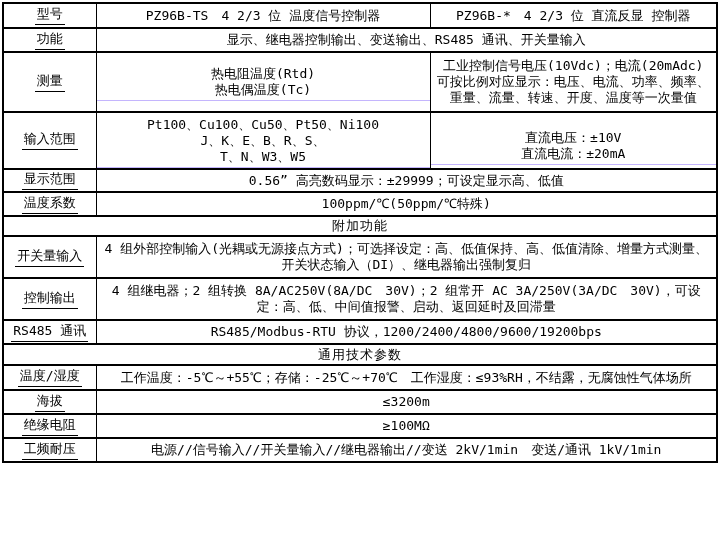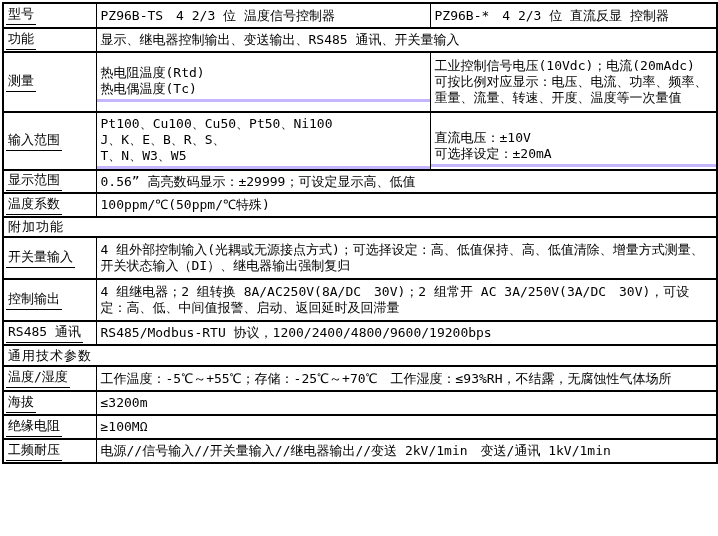--- a/index.html
+++ b/index.html
@@ -24,21 +24,21 @@
     margin: 1px;
   }
   col.c-label { width: 93px; }
   col.c-mid   { width: 334px; }
   col.c-right { width: 287px; }
   td {
     border-left: 1px solid #000;
     border-right: 1px solid #000;
     border-top: 2px solid #000;
     border-bottom: 2px solid #000;
-    text-align: left;
+    text-align: center;
     vertical-align: middle;
     font-size: 13px;
     line-height: 16px;
     padding: 0 4px;
     overflow: hidden;
   }
   td.label-cell { font-size: 13px; padding: 0 2px; }
   .u {
     display: inline-block;
     border-bottom: 1px solid #000;
@@ -60,21 +60,21 @@
     display: flex;
     flex-direction: column;
     height: 100%;
     width: 100%;
   }
   td.stack-cell { padding: 0; height: inherit; }
   .stack .block {
     display: flex;
     flex-direction: column;
     justify-content: center;
-    border-bottom: 3px solid #c4b5fd;
+    border-bottom: 1px solid #c4b5fd;
     padding: 3px 4px 2px 4px;
   }
   .stack .spacer { flex: 1 1 auto; }
   .stack .gap-top { flex: 0 0 11px; }
   .line { white-space: nowrap; }
   .section-head { letter-spacing: 1px; margin-top: 18px; }
 </style>
 </head>
 <body>
 
@@ -126,21 +126,21 @@
             <div class="line">T、N、W3、W5</div>
           </div>
           <div class="spacer"></div>
         </div>
       </td>
       <td class="stack-cell">
         <div class="stack">
           <div class="gap-top"></div>
           <div class="block">
             <div class="line">直流电压：±10V</div>
-            <div class="line">可选择设定：±20mA</div>
+            <div class="line">直流电流：±20mA</div>
           </div>
           <div class="spacer"></div>
         </div>
       </td>
     </tr>
 
     <tr class="r-s21">
       <td class="label-cell"><span class="u">显示范围</span></td>
       <td colspan="2"><span>0.56” 高亮数码显示：±29999；可设定显示高、低值</span></td>
     </tr>

